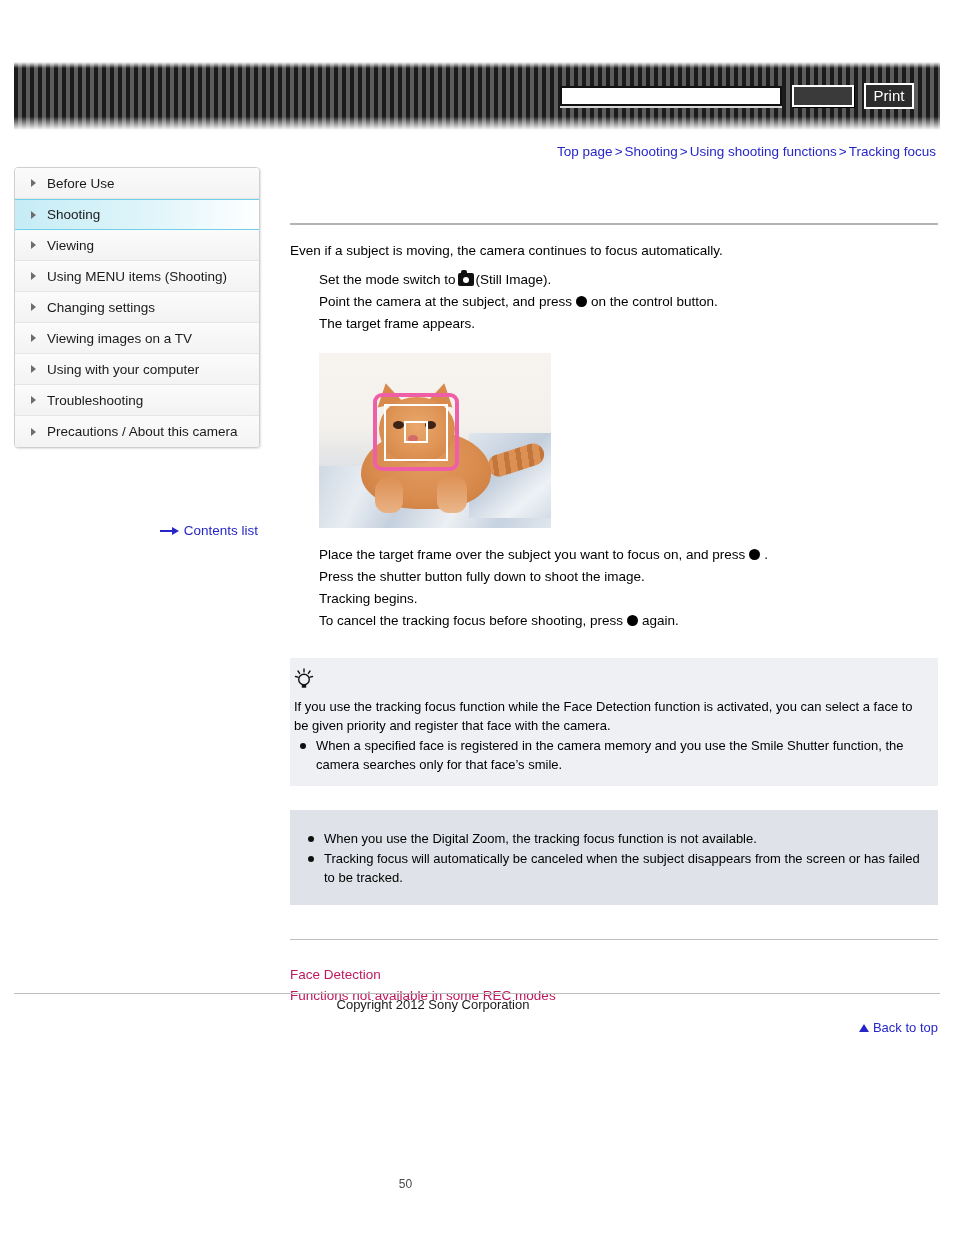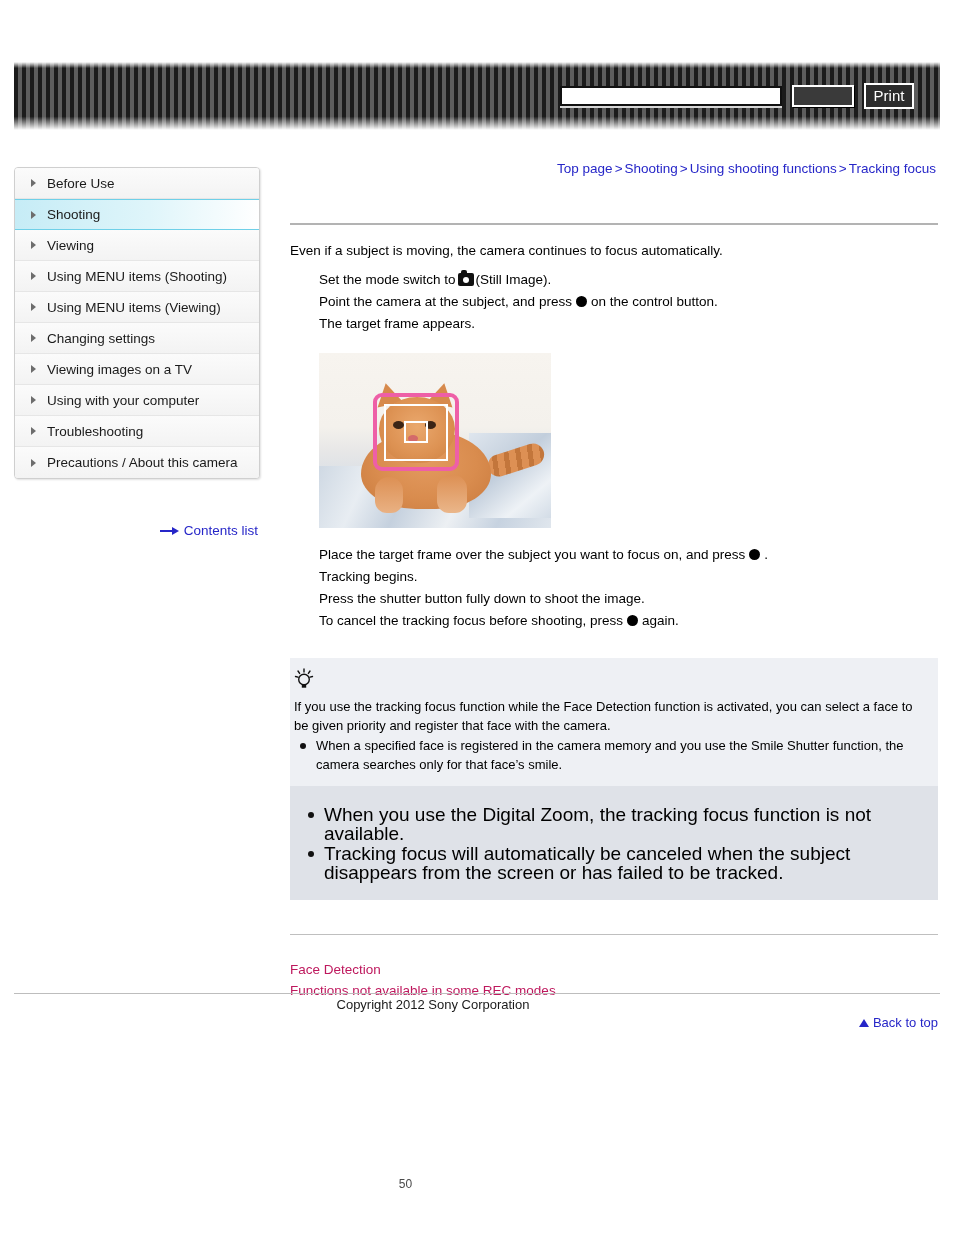--- a/index.html
+++ b/index.html
@@ -78,21 +78,21 @@
     line-height: 22px;
     text-align: center;
     cursor: pointer;
     padding: 0;
   }
 
   
   .breadcrumb {
     position: absolute;
     right: 18px;
-    top: 161px;
+    top: 144px;
     font-size: 13.5px;
     color: #2626c8;
     white-space: nowrap;
   }
   .breadcrumb a {
     color: #2626c8;
     text-decoration: none;
   }
   .breadcrumb .sep { color: #2626c8; margin: 0 2px; }
 
@@ -336,23 +336,24 @@
   
   .tipbox {
     margin-top: 26px;
     background: #eef0f4;
     padding: 10px 12px 12px 4px;
     font-size: 13px;
     line-height: 19px;
     box-sizing: border-box;
   }
   .notebox {
+    margin-top: 24px;
     background: #dfe2e8;
     padding: 18px 12px 18px 12px;
-    font-size: 19px;
+    font-size: 13px;
     line-height: 19px;
     box-sizing: border-box;
   }
   .bulb-icon { display: block; margin-bottom: 2px; }
   .bullets { list-style: none; margin: 0; padding: 0; }
   .bullets li {
     position: relative;
     padding-left: 22px;
     margin-top: 1px;
   }
@@ -451,24 +452,20 @@
     <span class="arrow"></span>
     <span>Shooting</span>
   </div>
   <div class="side-item">
     <span class="arrow"></span>
     <span>Viewing</span>
   </div>
   <div class="side-item">
     <span class="arrow"></span>
     <span>Using MENU items (Shooting)</span>
-  </div>
-  <div class="side-item">
-    <span class="arrow"></span>
-    <span>Using MENU items (Viewing)</span>
   </div>
   <div class="side-item">
     <span class="arrow"></span>
     <span>Changing settings</span>
   </div>
   <div class="side-item">
     <span class="arrow"></span>
     <span>Viewing images on a TV</span>
   </div>
   <div class="side-item">
@@ -529,24 +526,24 @@
     <div class="frame-pink"></div>
     <div class="frame-white"></div>
     <div class="frame-inner"></div>
   </div>
 
   <div class="steps2">
     <div class="step">
       <span>Place the target frame over the subject you want to focus on, and press</span><span class="icon-dot"></span><span>.</span>
     </div>
     <div class="step">
+      <span>Press the shutter button fully down to shoot the image.</span>
+    </div>
+    <div class="step">
       <span>Tracking begins.</span>
-    </div>
-    <div class="step">
-      <span>Press the shutter button fully down to shoot the image.</span>
     </div>
     <div class="step">
       <span>To cancel the tracking focus before shooting, press</span><span class="icon-dot"></span><span>again.</span>
     </div>
   </div>
 
   <div class="tipbox">
     <span class="bulb-icon">
       <svg width="20" height="22" viewBox="0 0 20 22">
         <g stroke="#111" stroke-width="1.4" stroke-linecap="round">

